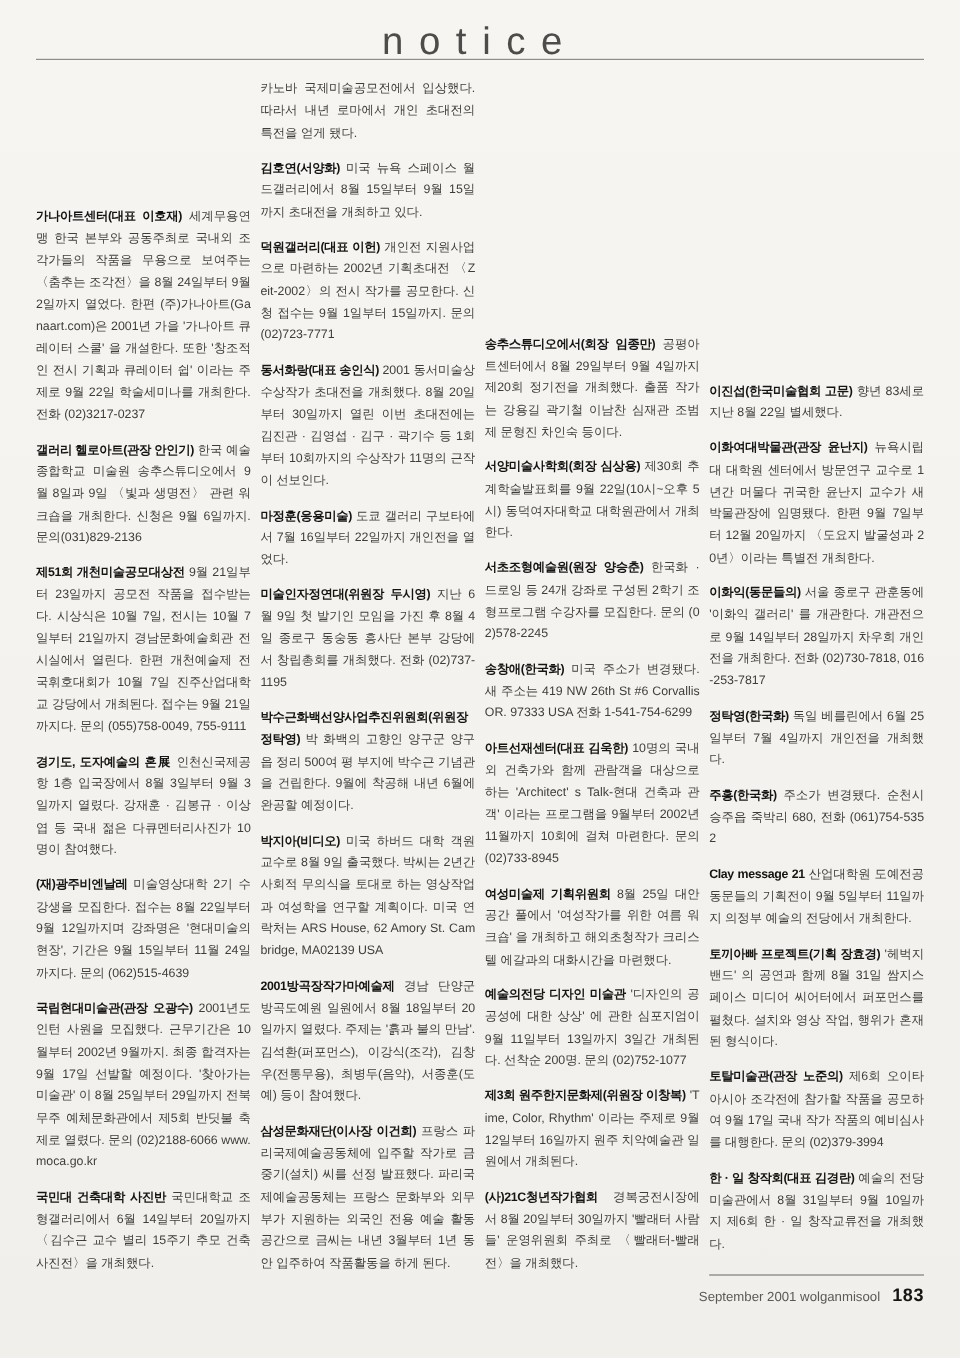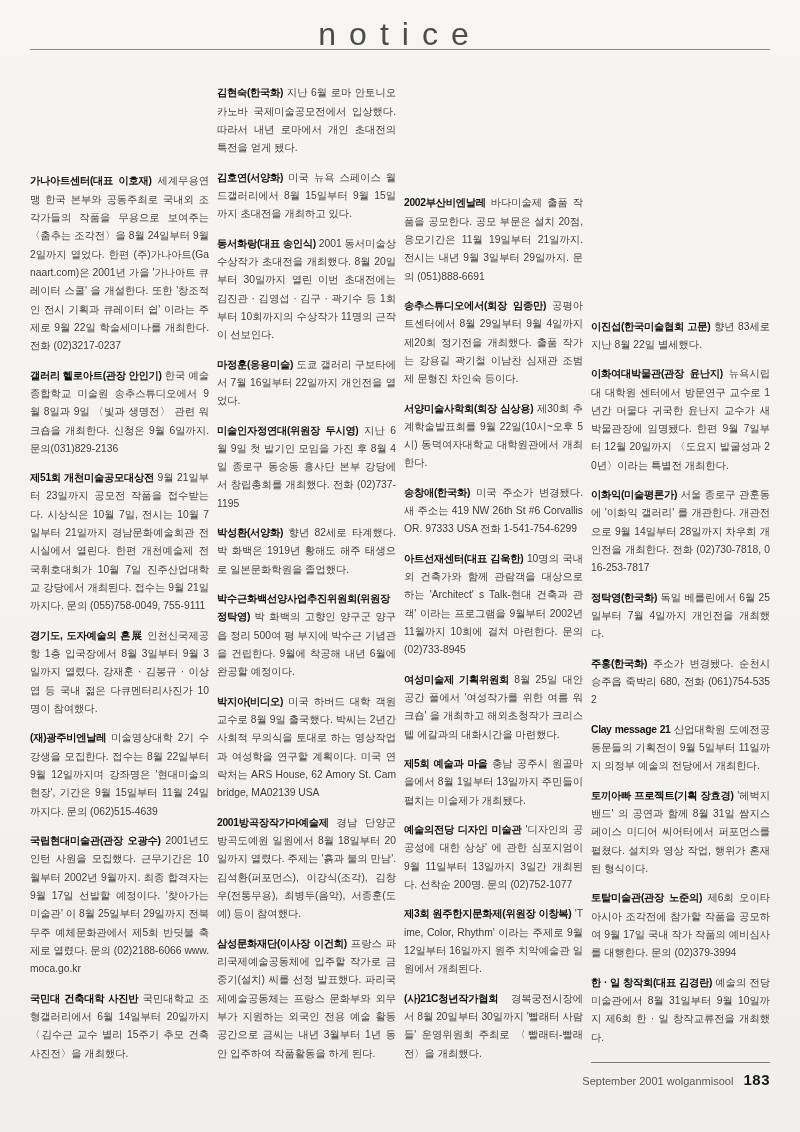--- a/index.html
+++ b/index.html
@@ -94,45 +94,44 @@
         <p class="entry"><strong class="entry-title">갤러리 헬로아트(관장 안인기)</strong><span class="entry-body">&nbsp;한국 예술종합학교 미술원 송추스튜디오에서 9월 8일과 9일 〈빛과 생명전〉 관련 워크숍을 개최한다. 신청은 9월 6일까지. 문의(031)829-2136</span></p>
         <p class="entry"><strong class="entry-title">제51회 개천미술공모대상전</strong><span class="entry-body">&nbsp;9월 21일부터 23일까지 공모전 작품을 접수받는다. 시상식은 10월 7일, 전시는 10월 7일부터 21일까지 경남문화예술회관 전시실에서 열린다. 한편 개천예술제 전국휘호대회가 10월 7일 진주산업대학교 강당에서 개최된다. 접수는 9월 21일까지다. 문의 (055)758-0049, 755-9111</span></p>
         <p class="entry"><strong class="entry-title">경기도, 도자예술의 혼展</strong><span class="entry-body">&nbsp;인천신국제공항 1층 입국장에서 8월 3일부터 9월 3일까지 열렸다. 강재훈 · 김봉규 · 이상엽 등 국내 젊은 다큐멘터리사진가 10명이 참여했다.</span></p>
         <p class="entry"><strong class="entry-title">(재)광주비엔날레</strong><span class="entry-body">&nbsp;미술영상대학 2기 수강생을 모집한다. 접수는 8월 22일부터 9월 12일까지며 강좌명은 '현대미술의 현장', 기간은 9월 15일부터 11월 24일까지다. 문의 (062)515-4639</span></p>
         <p class="entry"><strong class="entry-title">국립현대미술관(관장 오광수)</strong><span class="entry-body">&nbsp;2001년도 인턴 사원을 모집했다. 근무기간은 10월부터 2002년 9월까지. 최종 합격자는 9월 17일 선발할 예정이다. '찾아가는 미술관' 이 8월 25일부터 29일까지 전북 무주 예체문화관에서 제5회 반딧불 축제로 열렸다. 문의 (02)2188-6066 www.moca.go.kr</span></p>
         <p class="entry"><strong class="entry-title">국민대 건축대학 사진반</strong><span class="entry-body">&nbsp;국민대학교 조형갤러리에서 6월 14일부터 20일까지 〈김수근 교수 별리 15주기 추모 건축사진전〉을 개최했다.</span></p>
       </div>
     <div class="col" id="col-1">
         <p class="entry"><strong class="entry-title">김현숙(한국화)</strong><span class="entry-body">&nbsp;지난 6월 로마 안토니오 카노바 국제미술공모전에서 입상했다. 따라서 내년 로마에서 개인 초대전의 특전을 얻게 됐다.</span></p>
         <p class="entry"><strong class="entry-title">김호연(서양화)</strong><span class="entry-body">&nbsp;미국 뉴욕 스페이스 월드갤러리에서 8월 15일부터 9월 15일까지 초대전을 개최하고 있다.</span></p>
+        <p class="entry"><strong class="entry-title">덕원갤러리(대표 이헌)</strong><span class="entry-body">&nbsp;개인전 지원사업으로 마련하는 2002년 기획초대전 〈Zeit-2002〉의 전시 작가를 공모한다. 신청 접수는 9월 1일부터 15일까지. 문의 (02)723-7771</span></p>
         <p class="entry"><strong class="entry-title">동서화랑(대표 송인식)</strong><span class="entry-body">&nbsp;2001 동서미술상 수상작가 초대전을 개최했다. 8월 20일부터 30일까지 열린 이번 초대전에는 김진관 · 김영섭 · 김구 · 곽기수 등 1회부터 10회까지의 수상작가 11명의 근작이 선보인다.</span></p>
         <p class="entry"><strong class="entry-title">마정훈(응용미술)</strong><span class="entry-body">&nbsp;도쿄 갤러리 구보타에서 7월 16일부터 22일까지 개인전을 열었다.</span></p>
         <p class="entry"><strong class="entry-title">미술인자정연대(위원장 두시영)</strong><span class="entry-body">&nbsp;지난 6월 9일 첫 발기인 모임을 가진 후 8월 4일 종로구 동숭동 흥사단 본부 강당에서 창립총회를 개최했다. 전화 (02)737-1195</span></p>
-        <p class="entry"><strong class="entry-title">박성환(서양화)</strong><span class="entry-body">&nbsp;향년 82세로 타계했다. 박 화백은 1919년 황해도 해주 태생으로 일본문화학원을 졸업했다.</span></p>
         <p class="entry"><strong class="entry-title">박수근화백선양사업추진위원회(위원장 정탁영)</strong><span class="entry-body">&nbsp;박 화백의 고향인 양구군 양구읍 정리 500여 평 부지에 박수근 기념관을 건립한다. 9월에 착공해 내년 6월에 완공할 예정이다.</span></p>
         <p class="entry"><strong class="entry-title">박지아(비디오)</strong><span class="entry-body">&nbsp;미국 하버드 대학 객원교수로 8월 9일 출국했다. 박씨는 2년간 사회적 무의식을 토대로 하는 영상작업과 여성학을 연구할 계획이다. 미국 연락처는 ARS House, 62 Amory St. Cambridge, MA02139 USA</span></p>
         <p class="entry"><strong class="entry-title">2001방곡장작가마예술제</strong><span class="entry-body">&nbsp;경남 단양군 방곡도예원 일원에서 8월 18일부터 20일까지 열렸다. 주제는 '흙과 불의 만남'. 김석환(퍼포먼스), 이강식(조각), 김창우(전통무용), 최병두(음악), 서종훈(도예) 등이 참여했다.</span></p>
         <p class="entry"><strong class="entry-title">삼성문화재단(이사장 이건희)</strong><span class="entry-body">&nbsp;프랑스 파리국제예술공동체에 입주할 작가로 금중기(설치) 씨를 선정 발표했다. 파리국제예술공동체는 프랑스 문화부와 외무부가 지원하는 외국인 전용 예술 활동 공간으로 금씨는 내년 3월부터 1년 동안 입주하여 작품활동을 하게 된다.</span></p>
       </div>
     <div class="col" id="col-2">
-        <p class="entry"><strong class="entry-title">2002부산비엔날레</strong><span class="entry-body">&nbsp;바다미술제 출품 작품을 공모한다. 공모 부문은 설치 20점, 응모기간은 11월 19일부터 21일까지. 전시는 내년 9월 3일부터 29일까지. 문의 (051)888-6691</span></p>
         <p class="entry"><strong class="entry-title">송추스튜디오에서(회장 임종만)</strong><span class="entry-body">&nbsp;공평아트센터에서 8월 29일부터 9월 4일까지 제20회 정기전을 개최했다. 출품 작가는 강용길 곽기철 이남찬 심재관 조범제 문형진 차인숙 등이다.</span></p>
         <p class="entry"><strong class="entry-title">서양미술사학회(회장 심상용)</strong><span class="entry-body">&nbsp;제30회 추계학술발표회를 9월 22일(10시~오후 5시) 동덕여자대학교 대학원관에서 개최한다.</span></p>
+        <p class="entry"><strong class="entry-title">서초조형예술원(원장 양승춘)</strong><span class="entry-body">&nbsp;한국화 · 드로잉 등 24개 강좌로 구성된 2학기 조형프로그램 수강자를 모집한다. 문의 (02)578-2245</span></p>
         <p class="entry"><strong class="entry-title">송창애(한국화)</strong><span class="entry-body">&nbsp;미국 주소가 변경됐다. 새 주소는 419 NW 26th St #6 Corvallis OR. 97333 USA 전화 1-541-754-6299</span></p>
         <p class="entry"><strong class="entry-title">아트선재센터(대표 김욱한)</strong><span class="entry-body">&nbsp;10명의 국내외 건축가와 함께 관람객을 대상으로 하는 'Architect' s Talk-현대 건축과 관객' 이라는 프로그램을 9월부터 2002년 11월까지 10회에 걸쳐 마련한다. 문의 (02)733-8945</span></p>
         <p class="entry"><strong class="entry-title">여성미술제 기획위원회</strong><span class="entry-body">&nbsp;8월 25일 대안공간 풀에서 '여성작가를 위한 여름 워크숍' 을 개최하고 해외초청작가 크리스텔 에갈과의 대화시간을 마련했다.</span></p>
-        <p class="entry"><strong class="entry-title">제5회 예술과 마을</strong><span class="entry-body">&nbsp;충남 공주시 원골마을에서 8월 1일부터 13일까지 주민들이 펼치는 미술제가 개최됐다.</span></p>
         <p class="entry"><strong class="entry-title">예술의전당 디자인 미술관</strong><span class="entry-body">&nbsp;'디자인의 공공성에 대한 상상' 에 관한 심포지엄이 9월 11일부터 13일까지 3일간 개최된다. 선착순 200명. 문의 (02)752-1077</span></p>
         <p class="entry"><strong class="entry-title">제3회 원주한지문화제(위원장 이창복)</strong><span class="entry-body">&nbsp;'Time, Color, Rhythm' 이라는 주제로 9월 12일부터 16일까지 원주 치악예술관 일원에서 개최된다.</span></p>
         <p class="entry"><strong class="entry-title">(사)21C청년작가협회</strong><span class="entry-body">&nbsp;경복궁전시장에서 8월 20일부터 30일까지 '빨래터 사람들' 운영위원회 주최로 〈빨래터-빨래전〉을 개최했다.</span></p>
       </div>
     <div class="col" id="col-3">
         <p class="entry"><strong class="entry-title">이진섭(한국미술협회 고문)</strong><span class="entry-body">&nbsp;향년 83세로 지난 8월 22일 별세했다.</span></p>
         <p class="entry"><strong class="entry-title">이화여대박물관(관장 윤난지)</strong><span class="entry-body">&nbsp;뉴욕시립대 대학원 센터에서 방문연구 교수로 1년간 머물다 귀국한 윤난지 교수가 새 박물관장에 임명됐다. 한편 9월 7일부터 12월 20일까지 〈도요지 발굴성과 20년〉이라는 특별전 개최한다.</span></p>
-        <p class="entry"><strong class="entry-title">이화익(미술평론가)</strong><span class="entry-body">&nbsp;서울 종로구 관훈동에 '이화익 갤러리' 를 개관한다. 개관전으로 9월 14일부터 28일까지 차우희 개인전을 개최한다. 전화 (02)730-7818, 016-253-7817</span></p>
+        <p class="entry"><strong class="entry-title">이화익(동문들의)</strong><span class="entry-body">&nbsp;서울 종로구 관훈동에 '이화익 갤러리' 를 개관한다. 개관전으로 9월 14일부터 28일까지 차우희 개인전을 개최한다. 전화 (02)730-7818, 016-253-7817</span></p>
         <p class="entry"><strong class="entry-title">정탁영(한국화)</strong><span class="entry-body">&nbsp;독일 베를린에서 6월 25일부터 7월 4일까지 개인전을 개최했다.</span></p>
         <p class="entry"><strong class="entry-title">주홍(한국화)</strong><span class="entry-body">&nbsp;주소가 변경됐다. 순천시 승주읍 죽박리 680, 전화 (061)754-5352</span></p>
         <p class="entry"><strong class="entry-title">Clay message 21</strong><span class="entry-body">&nbsp;산업대학원 도예전공 동문들의 기획전이 9월 5일부터 11일까지 의정부 예술의 전당에서 개최한다.</span></p>
         <p class="entry"><strong class="entry-title">토끼아빠 프로젝트(기획 장효경)</strong><span class="entry-body">&nbsp;'헤벅지 밴드' 의 공연과 함께 8월 31일 쌈지스페이스 미디어 씨어터에서 퍼포먼스를 펼쳤다. 설치와 영상 작업, 행위가 혼재된 형식이다.</span></p>
         <p class="entry"><strong class="entry-title">토탈미술관(관장 노준의)</strong><span class="entry-body">&nbsp;제6회 오이타 아시아 조각전에 참가할 작품을 공모하여 9월 17일 국내 작가 작품의 예비심사를 대행한다. 문의 (02)379-3994</span></p>
         <p class="entry"><strong class="entry-title">한 · 일 창작회(대표 김경란)</strong><span class="entry-body">&nbsp;예술의 전당 미술관에서 8월 31일부터 9월 10일까지 제6회 한 · 일 창작교류전을 개최했다.</span></p>
         <div class="entry-divider"></div>
       </div>
   </main>
 

